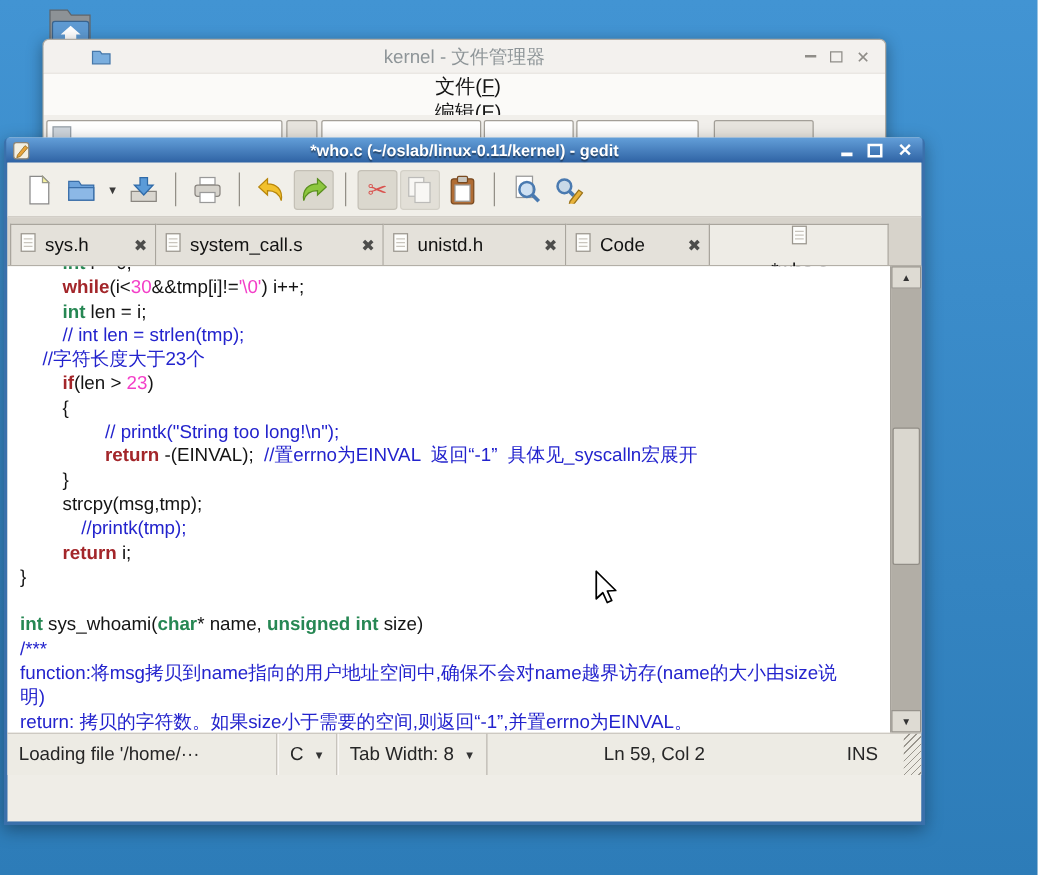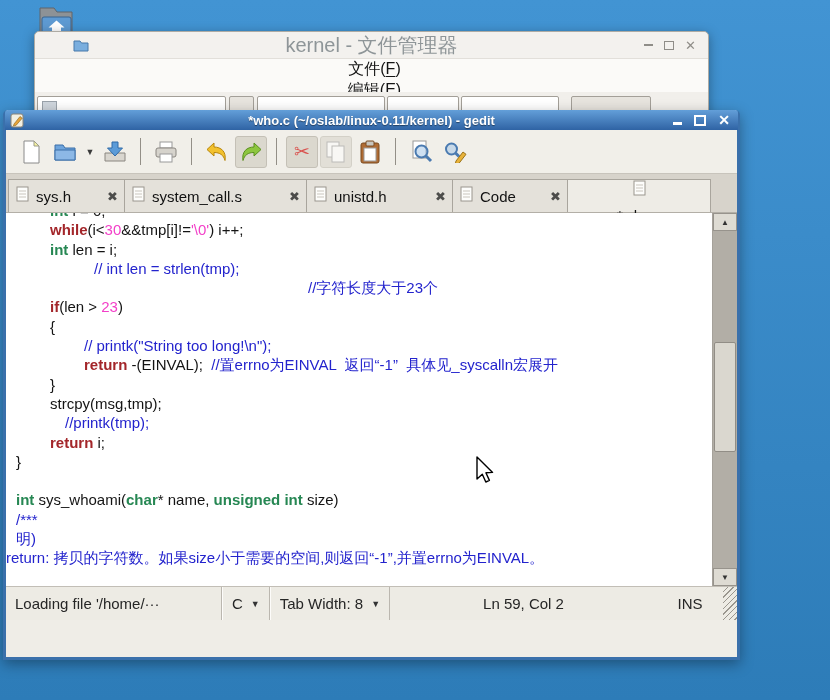--- a/index.html
+++ b/index.html
@@ -12,21 +12,21 @@
   .desktop-icon{position:absolute;left:34px;top:2px;z-index:1;}
   
   .fm-window{
     position:absolute;left:34px;top:31px;width:673px;height:585px;z-index:2;
     background:#f1efeb;border:1px solid #aeaba4;border-radius:5px 5px 0 0;
     box-shadow:0 3px 12px rgba(0,0,0,.35);
   }
   .fm-titlebar{height:26px;position:relative;display:flex;align-items:center;
     background:#f3f1ee;border-radius:5px 5px 0 0;border-bottom:1px solid #e2dfda;}
   .fm-app-icon{margin-left:38px;display:flex;}
-  .fm-title{position:absolute;left:0;right:0;text-align:center;color:#8e9598;font-size:20px;}
+  .fm-title{position:absolute;left:0;right:0;text-align:center;color:#8e9598;font-size:15px;}
   .fm-controls{position:absolute;right:12px;top:0;height:100%;display:flex;align-items:center;gap:11px;}
   .fm-min{width:9px;height:2px;background:#8f8d88;}
   .fm-max{width:8px;height:7px;border:1px solid #8f8d88;}
   .fm-close{color:#8f8d88;font-size:13px;line-height:13px;}
   .fm-menubar{height:33px;background:#fbfaf8;display:flex;align-items:center;padding-left:6px;flex-direction:column;}
   .fm-menu-item{padding:0 12px;font-size:16px;color:#141414;cursor:default;}
   .fm-toolbar{height:40px;display:flex;align-items:flex-start;padding:4px 0 0 0;position:relative;background:#f1efeb;}
   .fm-box{height:24px;background:#fff;border:1px solid #a39f98;border-radius:2px;position:absolute;top:4px;}
   .fm-box .mini{width:13px;height:12px;background:#cfd6dd;border:1px solid #9aa2aa;margin:4px;}
   .fm-btn{height:24px;background:#e7e4de;border:1px solid #a39f98;border-radius:2px;position:absolute;top:4px;}
@@ -277,36 +277,37 @@
         <span class="tab-label">*who.c</span>
         <span class="tab-close">✖</span>
       </div>
     </div>
   <div class="g-content">
     <div class="code-pane">
       <div class="code-scroll" id="code-scroll">
           <div class="code-line" style="padding-left: 44px;"><span class="tok-ty">int</span><span class="tok-pl"> i = 0;</span></div>
           <div class="code-line" style="padding-left: 44px;"><span class="tok-kw">while</span><span class="tok-pl">(i&lt;</span><span class="tok-num">30</span><span class="tok-pl">&amp;&amp;tmp[i]!=</span><span class="tok-num">'\0'</span><span class="tok-pl">) i++;</span></div>
           <div class="code-line" style="padding-left: 44px;"><span class="tok-ty">int</span><span class="tok-pl"> len = i;</span></div>
-          <div class="code-line" style="padding-left: 44px; margin-left: 44px;"><span class="tok-cm">// int len = strlen(tmp);</span></div>
-          <div class="code-line" style="padding-left: 28px; text-align: center;"><span class="tok-cm">//字符长度大于23个</span></div>
+          <div class="code-line" style="padding-left: 44px;"><span class="tok-cm">// int len = strlen(tmp);</span></div>
+          <div class="code-line" style="padding-left: 28px;"><span class="tok-cm">//字符长度大于23个</span></div>
           <div class="code-line" style="padding-left: 44px;"><span class="tok-kw">if</span><span class="tok-pl">(len &gt; </span><span class="tok-num">23</span><span class="tok-pl">)</span></div>
           <div class="code-line" style="padding-left: 44px;"><span class="tok-pl">{</span></div>
           <div class="code-line" style="padding-left: 78px;"><span class="tok-cm">// printk("String too long!\n");</span></div>
           <div class="code-line" style="padding-left: 78px;"><span class="tok-kw">return</span><span class="tok-pl"> -(EINVAL);  </span><span class="tok-cm">//置errno为EINVAL  返回“-1”  具体见_syscalln宏展开</span></div>
           <div class="code-line" style="padding-left: 44px;"><span class="tok-pl">}</span></div>
           <div class="code-line" style="padding-left: 44px;"><span class="tok-pl">strcpy(msg,tmp);</span></div>
           <div class="code-line" style="padding-left: 59px;"><span class="tok-cm">//printk(tmp);</span></div>
           <div class="code-line" style="padding-left: 44px;"><span class="tok-kw">return</span><span class="tok-pl"> i;</span></div>
           <div class="code-line" style="padding-left: 10px;"><span class="tok-pl">}</span></div>
           <div class="code-line" style="padding-left: 10px;"><span class="tok-pl"> </span></div>
           <div class="code-line" style="padding-left: 10px;"><span class="tok-ty">int</span><span class="tok-pl"> sys_whoami(</span><span class="tok-ty">char</span><span class="tok-pl">* name, </span><span class="tok-ty">unsigned int</span><span class="tok-pl"> size)</span></div>
           <div class="code-line" style="padding-left: 10px;"><span class="tok-cm">/***</span></div>
+          <div class="code-line" style="padding-left: 10px;"><span class="tok-cm">function:将msg拷贝到name指向的用户地址空间中,确保不会对name越界访存(name的大小由size说</span></div>
           <div class="code-line" style="padding-left: 10px;"><span class="tok-cm">明)</span></div>
-          <div class="code-line" style=""><span class="tok-cm">return: 拷贝的字符数。如果size小于需要的空间,则返回“-1”,并置errno为EINVAL。</span></div>
+          <div class="code-line" style="padding-left: 10px;"><span class="tok-cm">return: 拷贝的字符数。如果size小于需要的空间,则返回“-1”,并置errno为EINVAL。</span></div>
         </div>
     </div>
     <div class="scrollbar">
       <div class="sb-btn">▲</div>
       <div class="sb-track">
         <div class="sb-thumb"></div>
       </div>
       <div class="sb-btn">▼</div>
     </div>
   </div>

